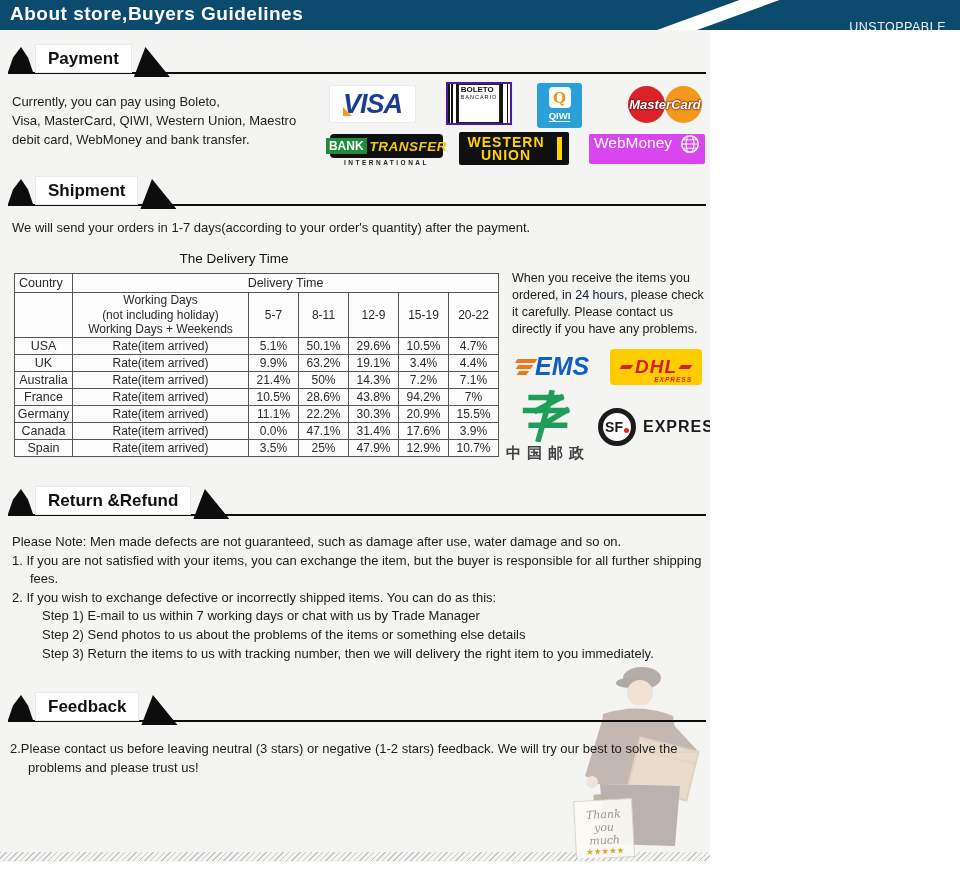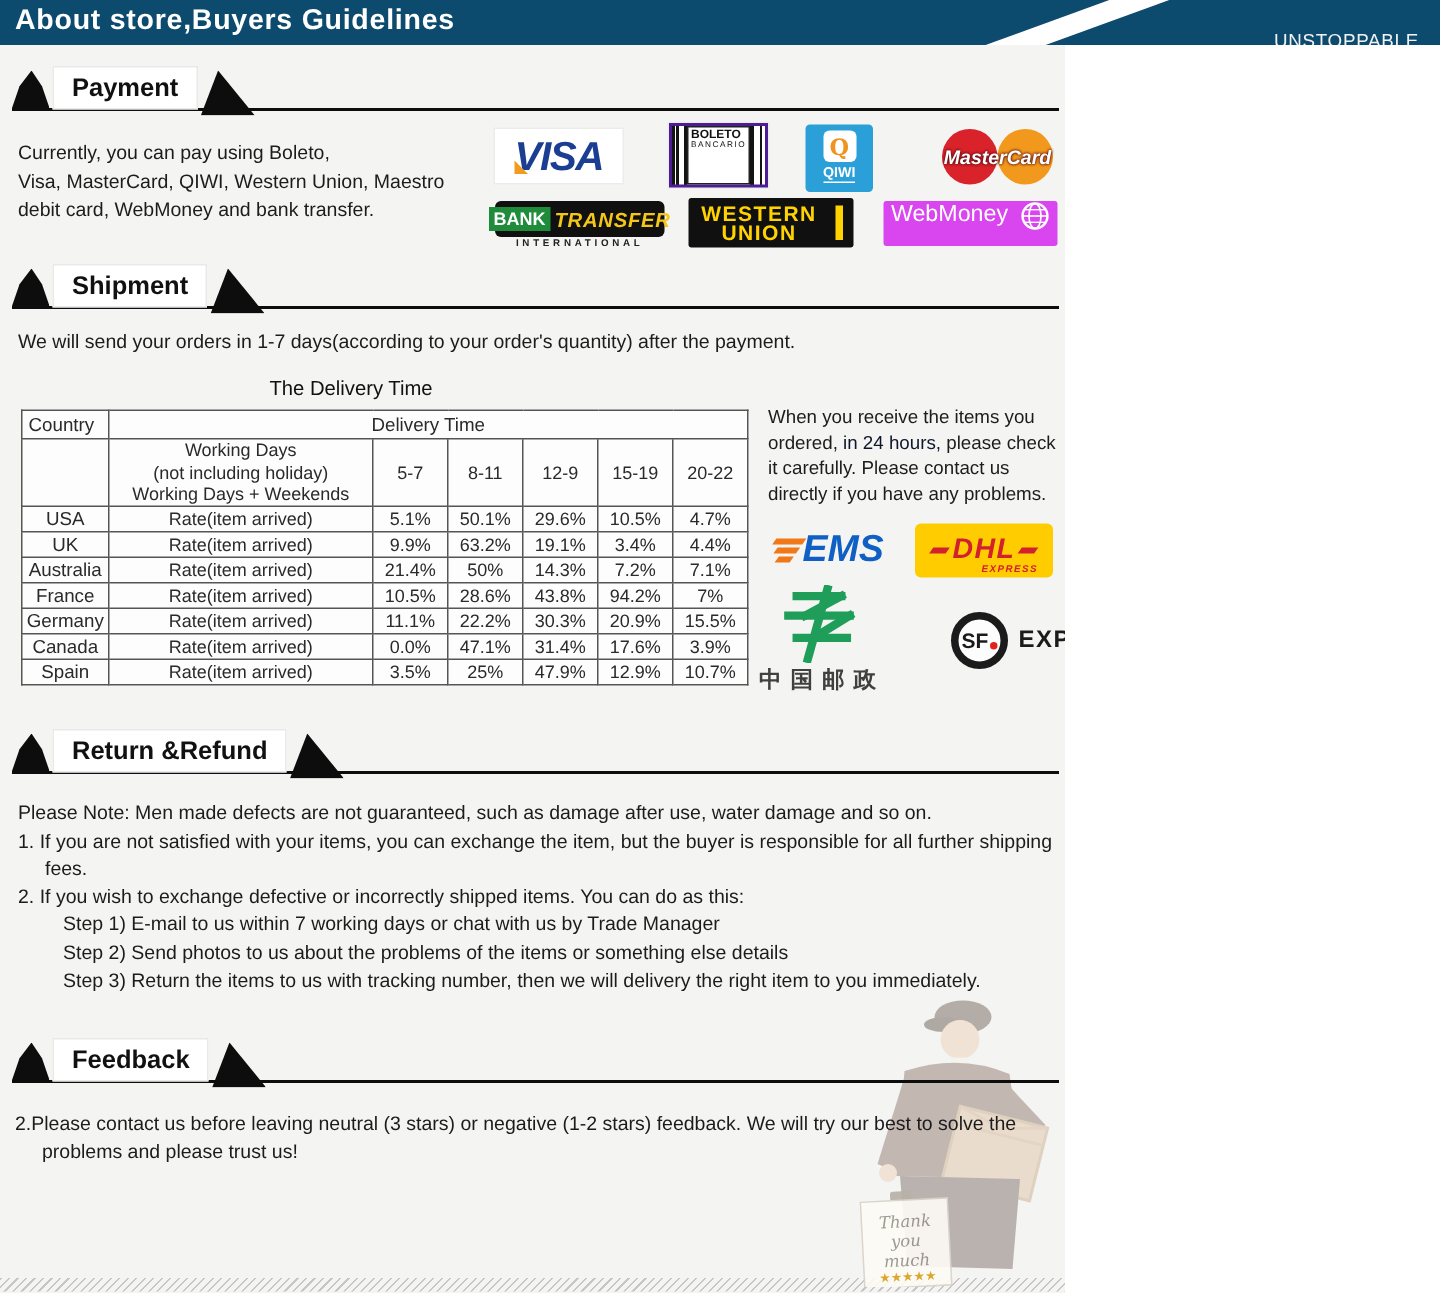--- a/index.html
+++ b/index.html
@@ -78,21 +78,21 @@
   .ems-text { color:#0f5fc4; font-size:25px; font-weight:bold; font-style:italic; }
 
   .dhl { left:610px; top:319px; width:92px; height:36px; background:#ffcc00; border-radius:4px; display:flex; align-items:center; justify-content:center; position:absolute; }
   .dhl-text { color:#d3202f; font-size:19px; font-weight:bold; font-style:italic; letter-spacing:1px; }
   .dhl-dash { width:11px; height:3.5px; background:#d3202f; margin:0 3px; transform:skewX(-35deg); }
   .dhl-sub { position:absolute; right:10px; bottom:2px; font-size:6.5px; font-style:italic; font-weight:bold; color:#d3202f; letter-spacing:1px; }
 
   .cp-emblem { position:absolute; left:518px; top:360px; }
   .cp-text { position:absolute; left:506px; top:414px; font-size:15px; font-weight:bold; color:#404040; letter-spacing:6px; }
 
-  .sf { left:598px; top:378px; display:flex; align-items:center; gap:7px; position:absolute;margin-left:36px; }
+  .sf { left:598px; top:378px; display:flex; align-items:center; gap:7px; position:absolute; }
   .sf-ring { width:38px; height:38px; border:5px solid #1b1b1b; border-radius:50%; display:flex; align-items:center; justify-content:center; background:#fdfdfd; }
   .sf-inner { font-weight:bold; font-size:14px; color:#1b1b1b; display:flex; align-items:center; }
   .sf-dot { width:5px; height:5px; border-radius:50%; background:#e2231a; display:inline-block; margin-left:1px; margin-top:7px; }
   .sf-sub { font-weight:bold; font-size:16px; color:#1b1b1b; letter-spacing:1px; }
 
   
   .rr-body { position:absolute; left:12px; top:503px; width:700px; font-size:13px; line-height:18.6px; color:#1c1c1c; }
   .rr-item { padding-left:18px; text-indent:-18px; }
   .rr-step { padding-left:30px; }
   .fb-body { position:absolute; left:10px; top:710px; width:668px; font-size:13px; line-height:18.6px; color:#1c1c1c; z-index:2; }

